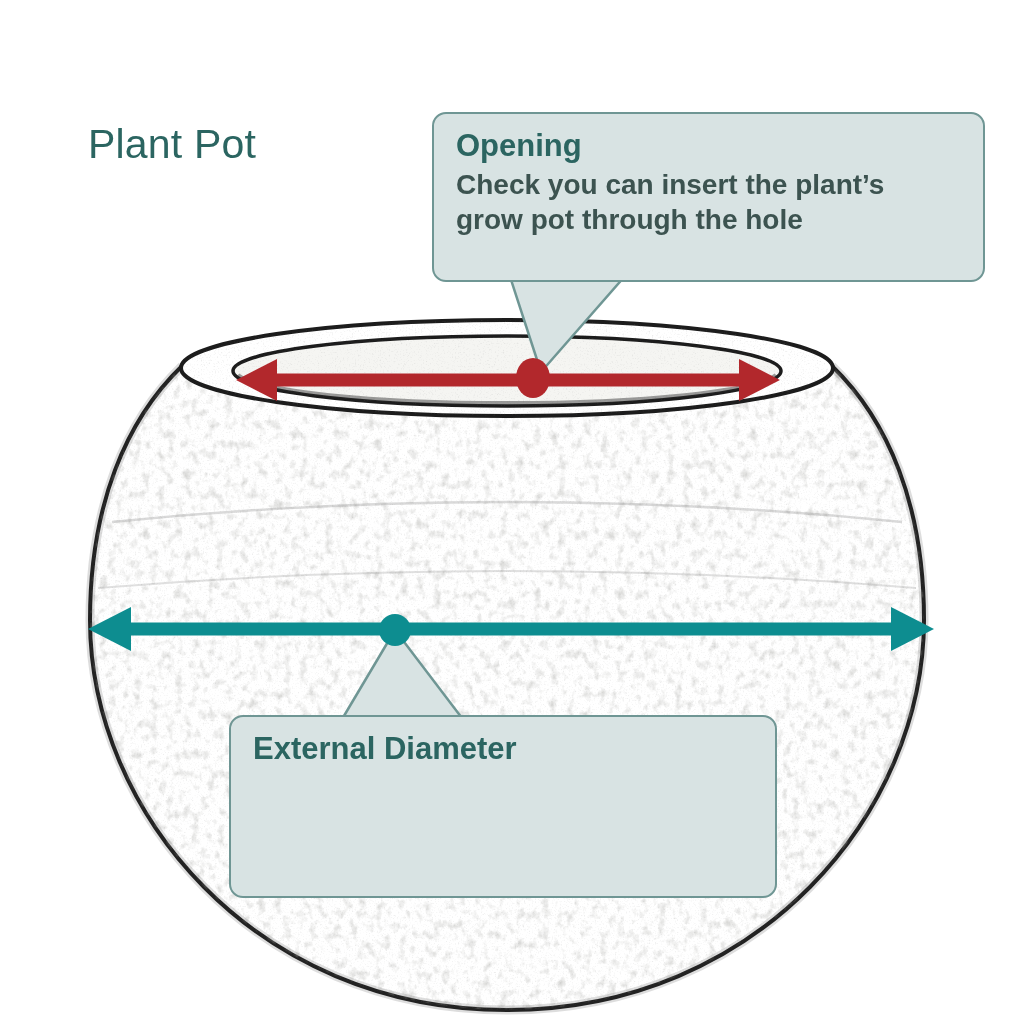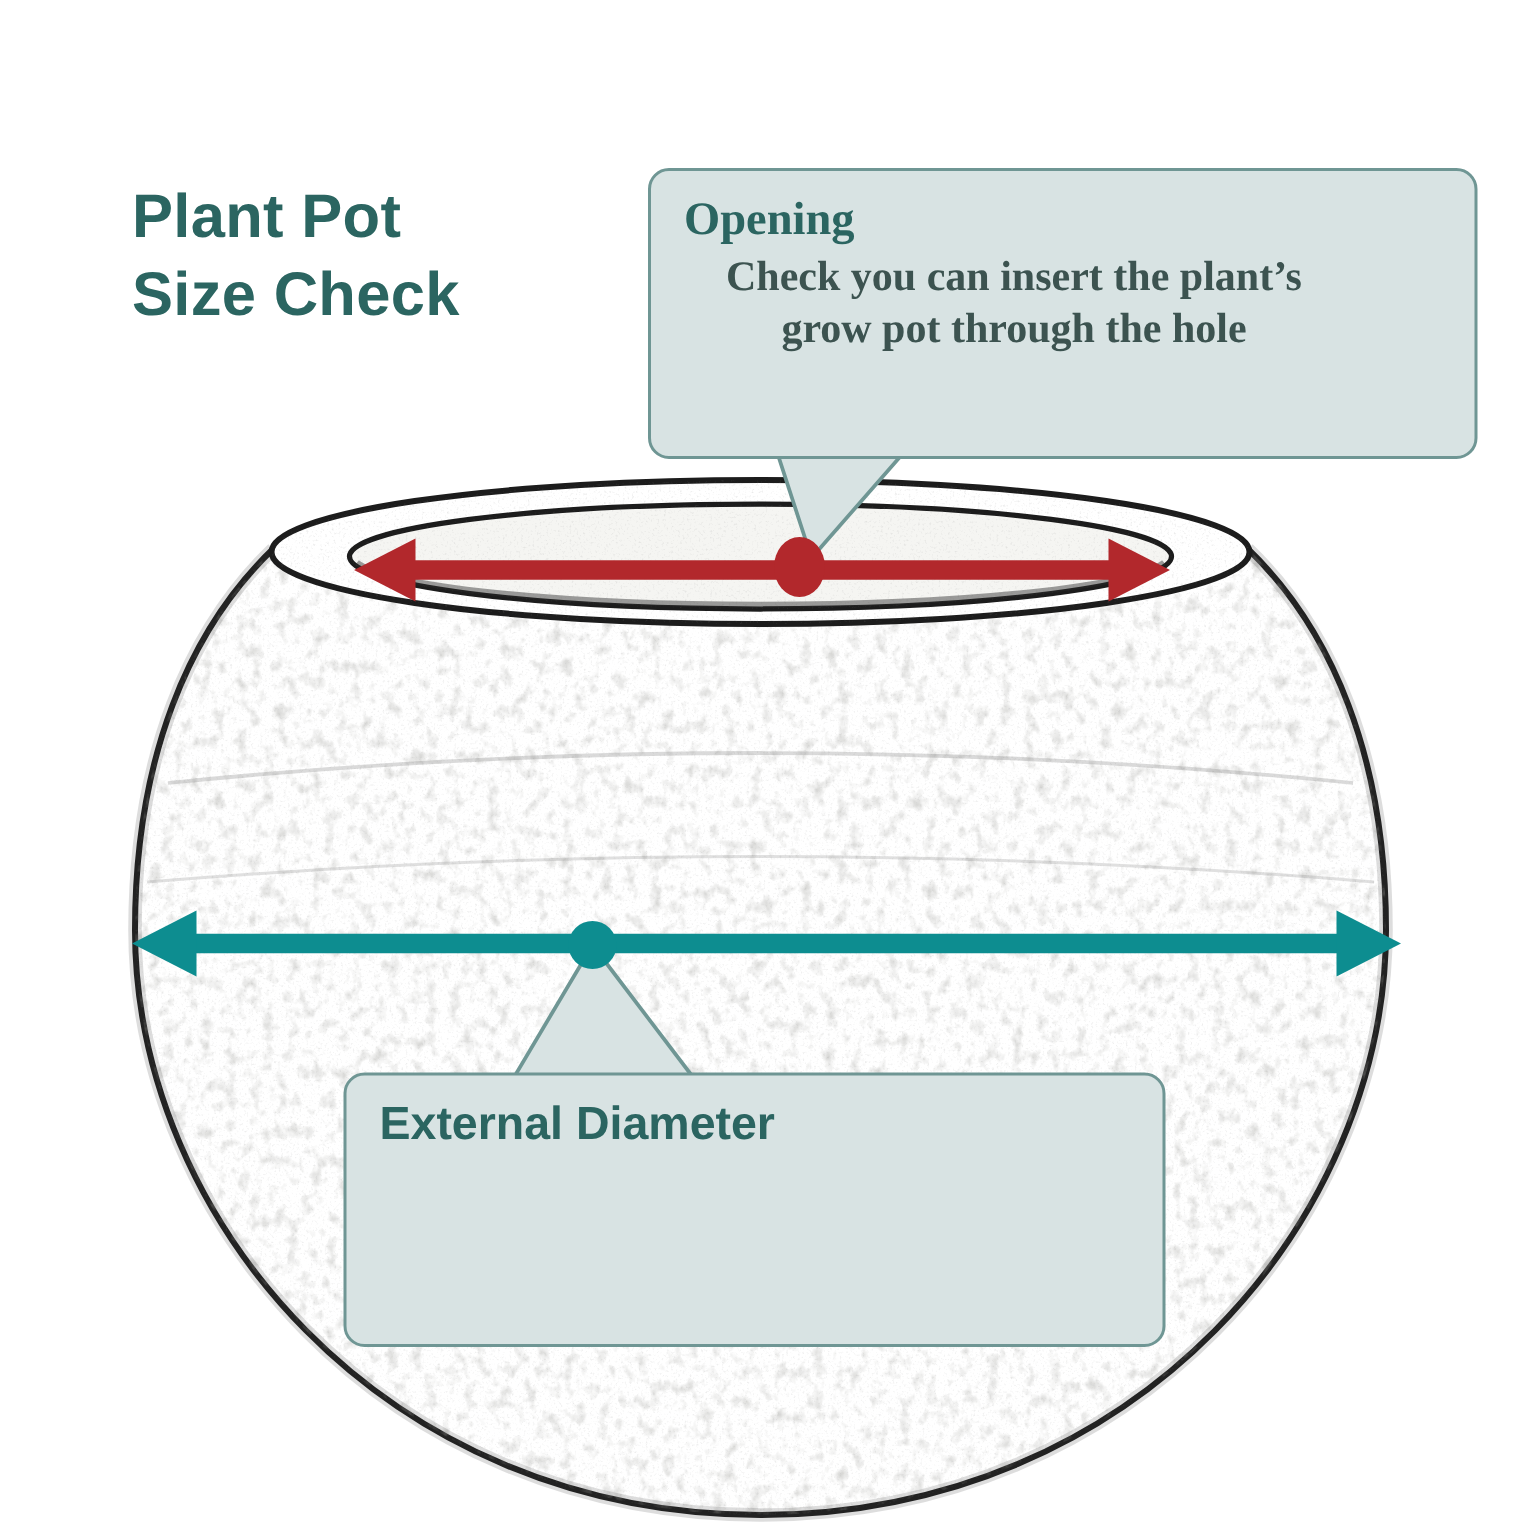--- a/index.html
+++ b/index.html
@@ -11,21 +11,21 @@
     font-family: "Liberation Sans", sans-serif;
     overflow: hidden;
   }
   svg.scene { position: absolute; left: 0; top: 0; }
 
   .title {
     position: absolute;
     left: 88px;
     top: 118px;
     font-size: 41px;
-    font-weight: 700;
+    font-weight: 400;
     color: var(--title-text, #2b6561);
     line-height: 1.27;
     letter-spacing: 0.2px;
   }
 
   .callout {
     position: absolute;
     background: var(--callout-background, #d8e3e3);
     border: 2.5px solid var(--callout-border, #6f9694);
     border-radius: 14px;
@@ -38,23 +38,22 @@
     font-weight: 700;
     color: var(--callout-heading, #2b6561);
   }
   .callout p {
     margin: 0;
     font-size: 28px;
     font-weight: 600;
     line-height: 1.24;
     color: var(--callout-body-text, #3c5350);
     max-width: 440px;
-    text-align: center;
   }
-  .callout-opening  { left: 432px; top: 112px; width: 553px; height: 194px; font-family: Liberation Serif, serif; }
+  .callout-opening  { left: 432px; top: 112px; width: 553px; height: 170px; }
   .callout-diameter { left: 229px; top: 715px; width: 548px; height: 183px; }
 </style>
 </head>
 <body>
 
 <div class="canvas">
 
   <svg class="scene" width="1024" height="1024" viewBox="0 0 1024 1024">
     <defs>
       <filter id="speckle" x="-10%" y="-10%" width="120%" height="120%">
@@ -95,21 +94,20 @@
     <g>
       <line x1="124" y1="629" x2="898" y2="629" style="stroke:var(--diameter-arrow)" stroke-width="13"></line>
       <polygon points="88,629 131,607 131,651" style="fill:var(--diameter-arrow)"></polygon>
       <polygon points="934,629 891,607 891,651" style="fill:var(--diameter-arrow)"></polygon>
       <circle cx="395" cy="630" r="16" style="fill:var(--diameter-arrow)"></circle>
     </g>
   </svg>
 
   <div class="title">
     <div>Plant Pot</div>
-    <div>Size Check</div>
   </div>
 
   <div class="callout callout-opening">
     <h2>Opening</h2>
     <p>Check you can insert the plant’s grow pot through the hole</p>
   </div>
 
   <div class="callout callout-diameter">
     <h2>External Diameter</h2>
   </div>

